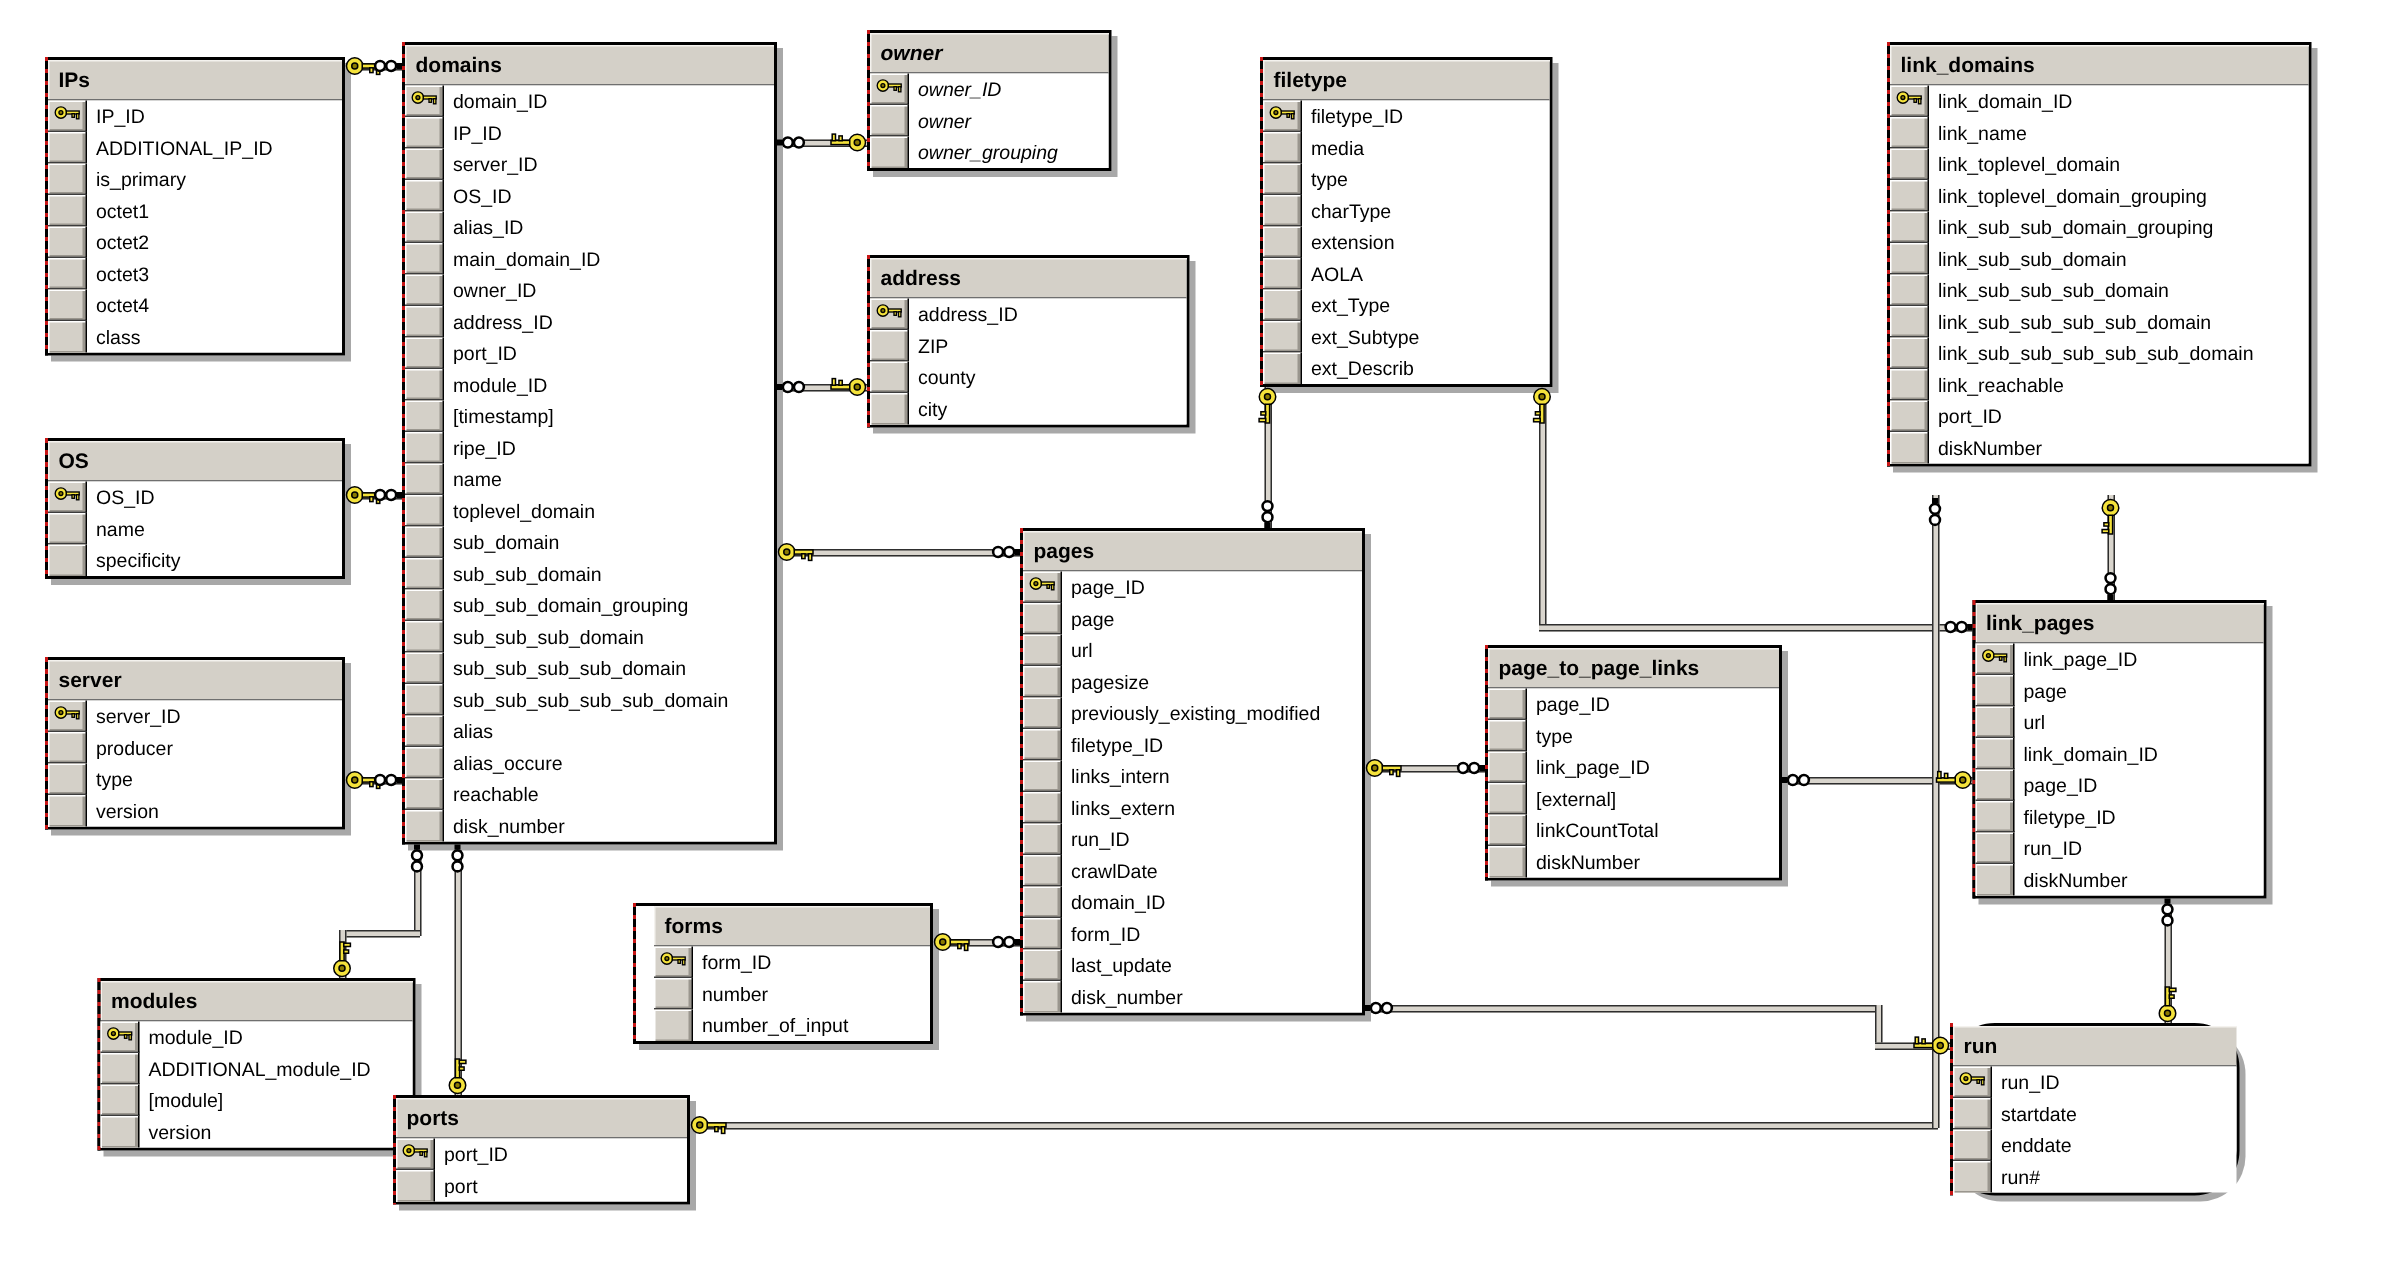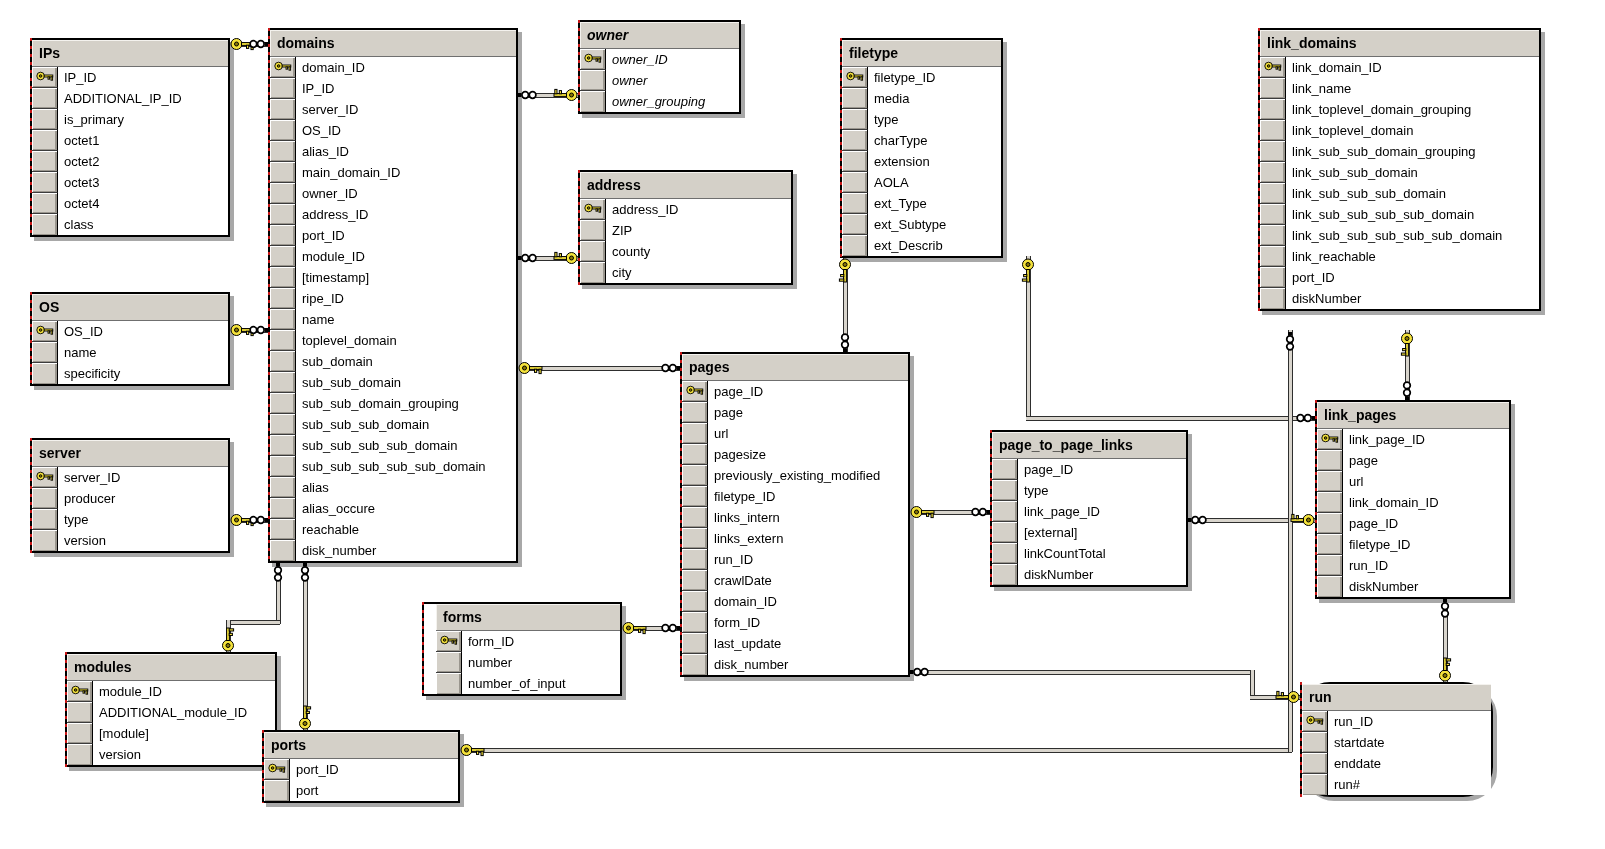--- a/index.html
+++ b/index.html
@@ -760,21 +760,21 @@
         <div class="row">
           <div class="keycell"></div>
           <div class="fname">county</div>
         </div>
         <div class="row">
           <div class="keycell"></div>
           <div class="fname">city</div>
         </div>
       </div>
     </div>
-    <div class="table" style="left: 840px; top: 38px; width: 163px;">
+    <div class="table" style="left: 840px; top: 38px; width: 195px;">
       <div class="titlebar">filetype</div>
       <div class="tbody">
         <div class="row">
           <div class="keycell">
             <div><svg width="18" height="12" viewBox="0 0 18 12">
                 <g stroke="#000" stroke-width="0.9" fill="#f4e23b">
                   <circle cx="4.6" cy="6" r="3.8"></circle>
                   <circle cx="4.6" cy="6" r="1.3" fill="#8a7a00"></circle>
                   <rect x="8.2" y="5" width="8.6" height="2"></rect>
                   <rect x="12" y="6.8" width="1.6" height="2.4"></rect>
@@ -934,25 +934,25 @@
               </svg></div>
           </div>
           <div class="fname">link_domain_ID</div>
         </div>
         <div class="row">
           <div class="keycell"></div>
           <div class="fname">link_name</div>
         </div>
         <div class="row">
           <div class="keycell"></div>
+          <div class="fname">link_toplevel_domain</div>
+        </div>
+        <div class="row">
+          <div class="keycell"></div>
           <div class="fname">link_toplevel_domain_grouping</div>
-        </div>
-        <div class="row">
-          <div class="keycell"></div>
-          <div class="fname">link_toplevel_domain</div>
         </div>
         <div class="row">
           <div class="keycell"></div>
           <div class="fname">link_sub_sub_domain_grouping</div>
         </div>
         <div class="row">
           <div class="keycell"></div>
           <div class="fname">link_sub_sub_domain</div>
         </div>
         <div class="row">

